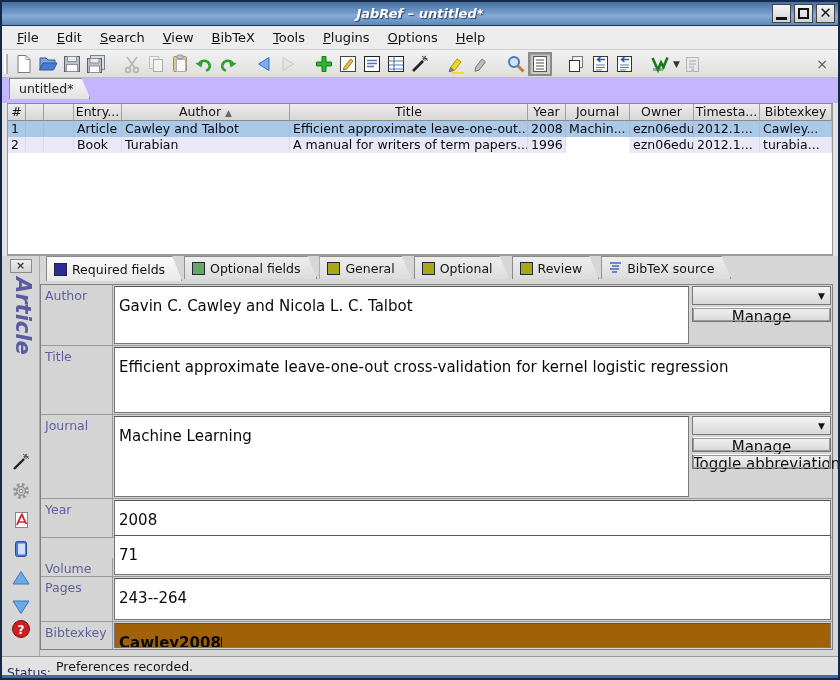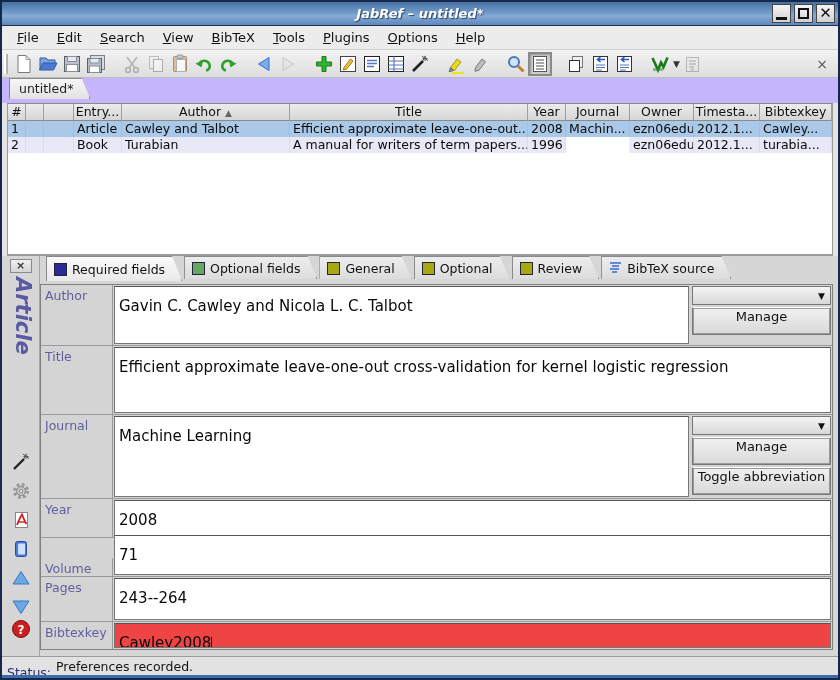--- a/index.html
+++ b/index.html
@@ -67,26 +67,26 @@
   .sq-green { background:#63a963; }
   .sq-olive { background:#a8a811; }
 
   
   .fields { border:1px solid #808080; background:#d4d4d4; }
   .field-row { display:flex; border-bottom:1px solid #9a9a9a; }
   .field-row:last-child { border-bottom:none; }
   .f-label { width:72px; flex:0 0 72px; border-right:1px solid #9a9a9a; padding:3px 2px 0 4px; font-size:12.5px; color:#5f5f9f; background:#d4d4d4; cursor:default; }
   .f-zone { flex:1; display:flex; padding:1px; min-width:0; }
   .f-input { flex:1; background:#fff; border:1px solid #777; border-top-color:#555; font-size:15px; color:#0a0a0a; padding:10px 4px; overflow:hidden; white-space:nowrap; }
-  .f-input.focused { background:#ef4444; }
+  .f-input.focused { background:#a16207;font-weight:bold; }
   .caret { display:inline-block; width:1px; height:13px; background:#000; vertical-align:-2px; }
   .f-side { width:142px; flex:0 0 142px; display:flex; flex-direction:column; gap:2px; padding-left:3px; }
   .combo { height:19px; background:linear-gradient(#f4f4f4,#d8d8d8); border:1px solid #777; display:flex; align-items:center; justify-content:flex-end; padding-right:5px; cursor:default; }
   .combo .arr { font-size:9px; color:#111; }
-  .btn { height:28px; background:linear-gradient(#f1f1f1,#d9d9d9); border:1px solid #777; border-top-color:#fff; outline:1px solid #999; outline-offset:-2px; font-size:13px; color:#111; text-align:center; line-height:18px; cursor:default; white-space:nowrap; }
+  .btn { height:15px; background:linear-gradient(#f1f1f1,#d9d9d9); border:1px solid #777; border-top-color:#fff; outline:1px solid #999; outline-offset:-2px; font-size:15px; color:#111; text-align:center; line-height:18px; cursor:default; white-space:nowrap; }
 
   
   .r-author { height:61px; } .r-title { height:69px; } .r-journal { height:84px; }
   .r-year { height:39px; } .r-volume { height:39px;align-items:flex-end; } .r-pages { height:45px; } .r-bibtexkey { height:27px; }
 
   
   .statusbar { height:19px; flex:0 0 19px; background:#e2e2e2; border-top:1px solid #9a9a9a; display:flex; align-items:center; padding-left:5px; font-size:12.5px; cursor:default; }
   .status-label { color:#2c2c6e; margin-right:5px;margin-top:12px; }
   .status-msg { color:#141414; }
   .bottom-accent { height:3px; flex:0 0 3px; background:#3f6ca6; }

